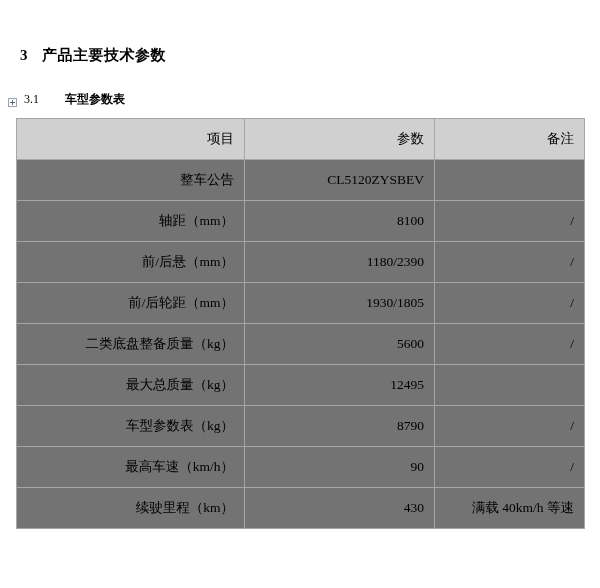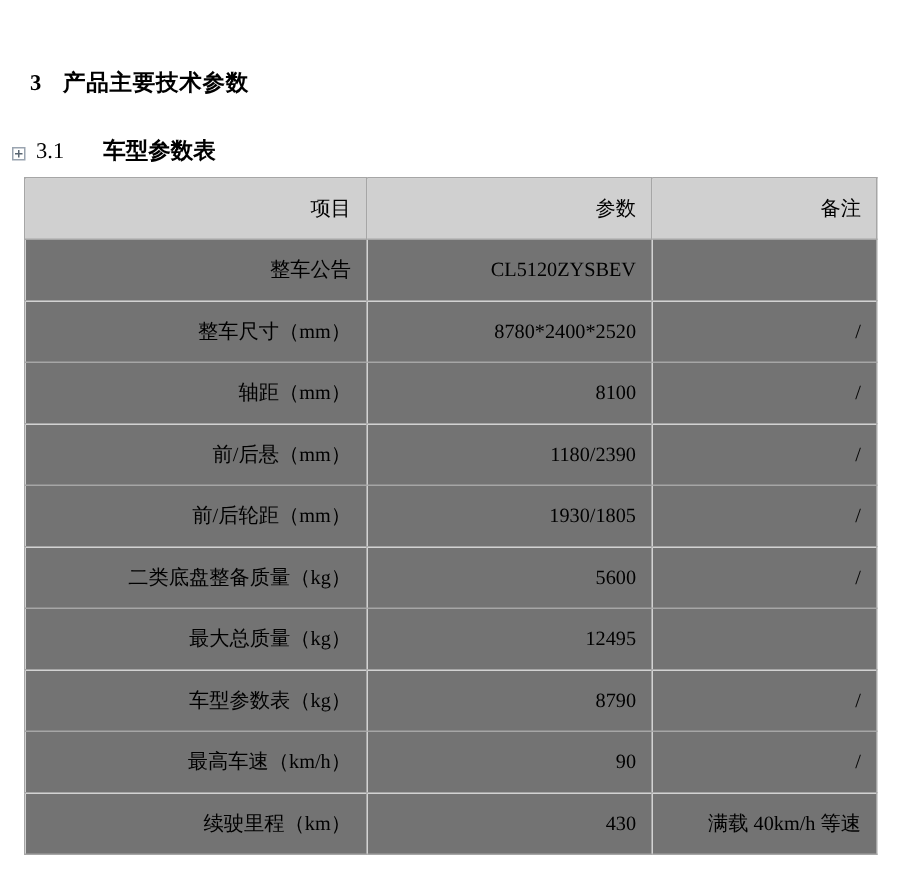--- a/index.html
+++ b/index.html
@@ -28,21 +28,21 @@
     font-size: 15px;
     font-weight: bold;
     letter-spacing: 0.5px;
   }
   .heading1 .num {
     margin-right: 14px;
   }
   .heading2 {
     margin: 0;
     padding: 26px 4px 0 24px;
-    font-size: 15px;
+    font-size: 12px;
     font-weight: bold;
   }
   .heading2 .num {
     margin-right: 26px;
     font-family: "Liberation Serif", serif;
     font-weight: normal;
   }
   .heading2 .txt {
     font-weight: bold;
   }
@@ -140,25 +140,20 @@
           <th>备注</th>
         </tr>
       </thead>
       <tbody>
         <tr>
           <td>整车公告</td>
           <td class="val-latin">CL5120ZYSBEV</td>
           <td></td>
         </tr>
         <tr>
-          <td>整车尺寸（mm）</td>
-          <td class="val-latin">8780*2400*2520</td>
-          <td>/</td>
-        </tr>
-        <tr>
           <td>轴距（mm）</td>
           <td class="val-latin">8100</td>
           <td>/</td>
         </tr>
         <tr>
           <td>前/后悬（mm）</td>
           <td class="val-latin">1180/2390</td>
           <td>/</td>
         </tr>
         <tr>

